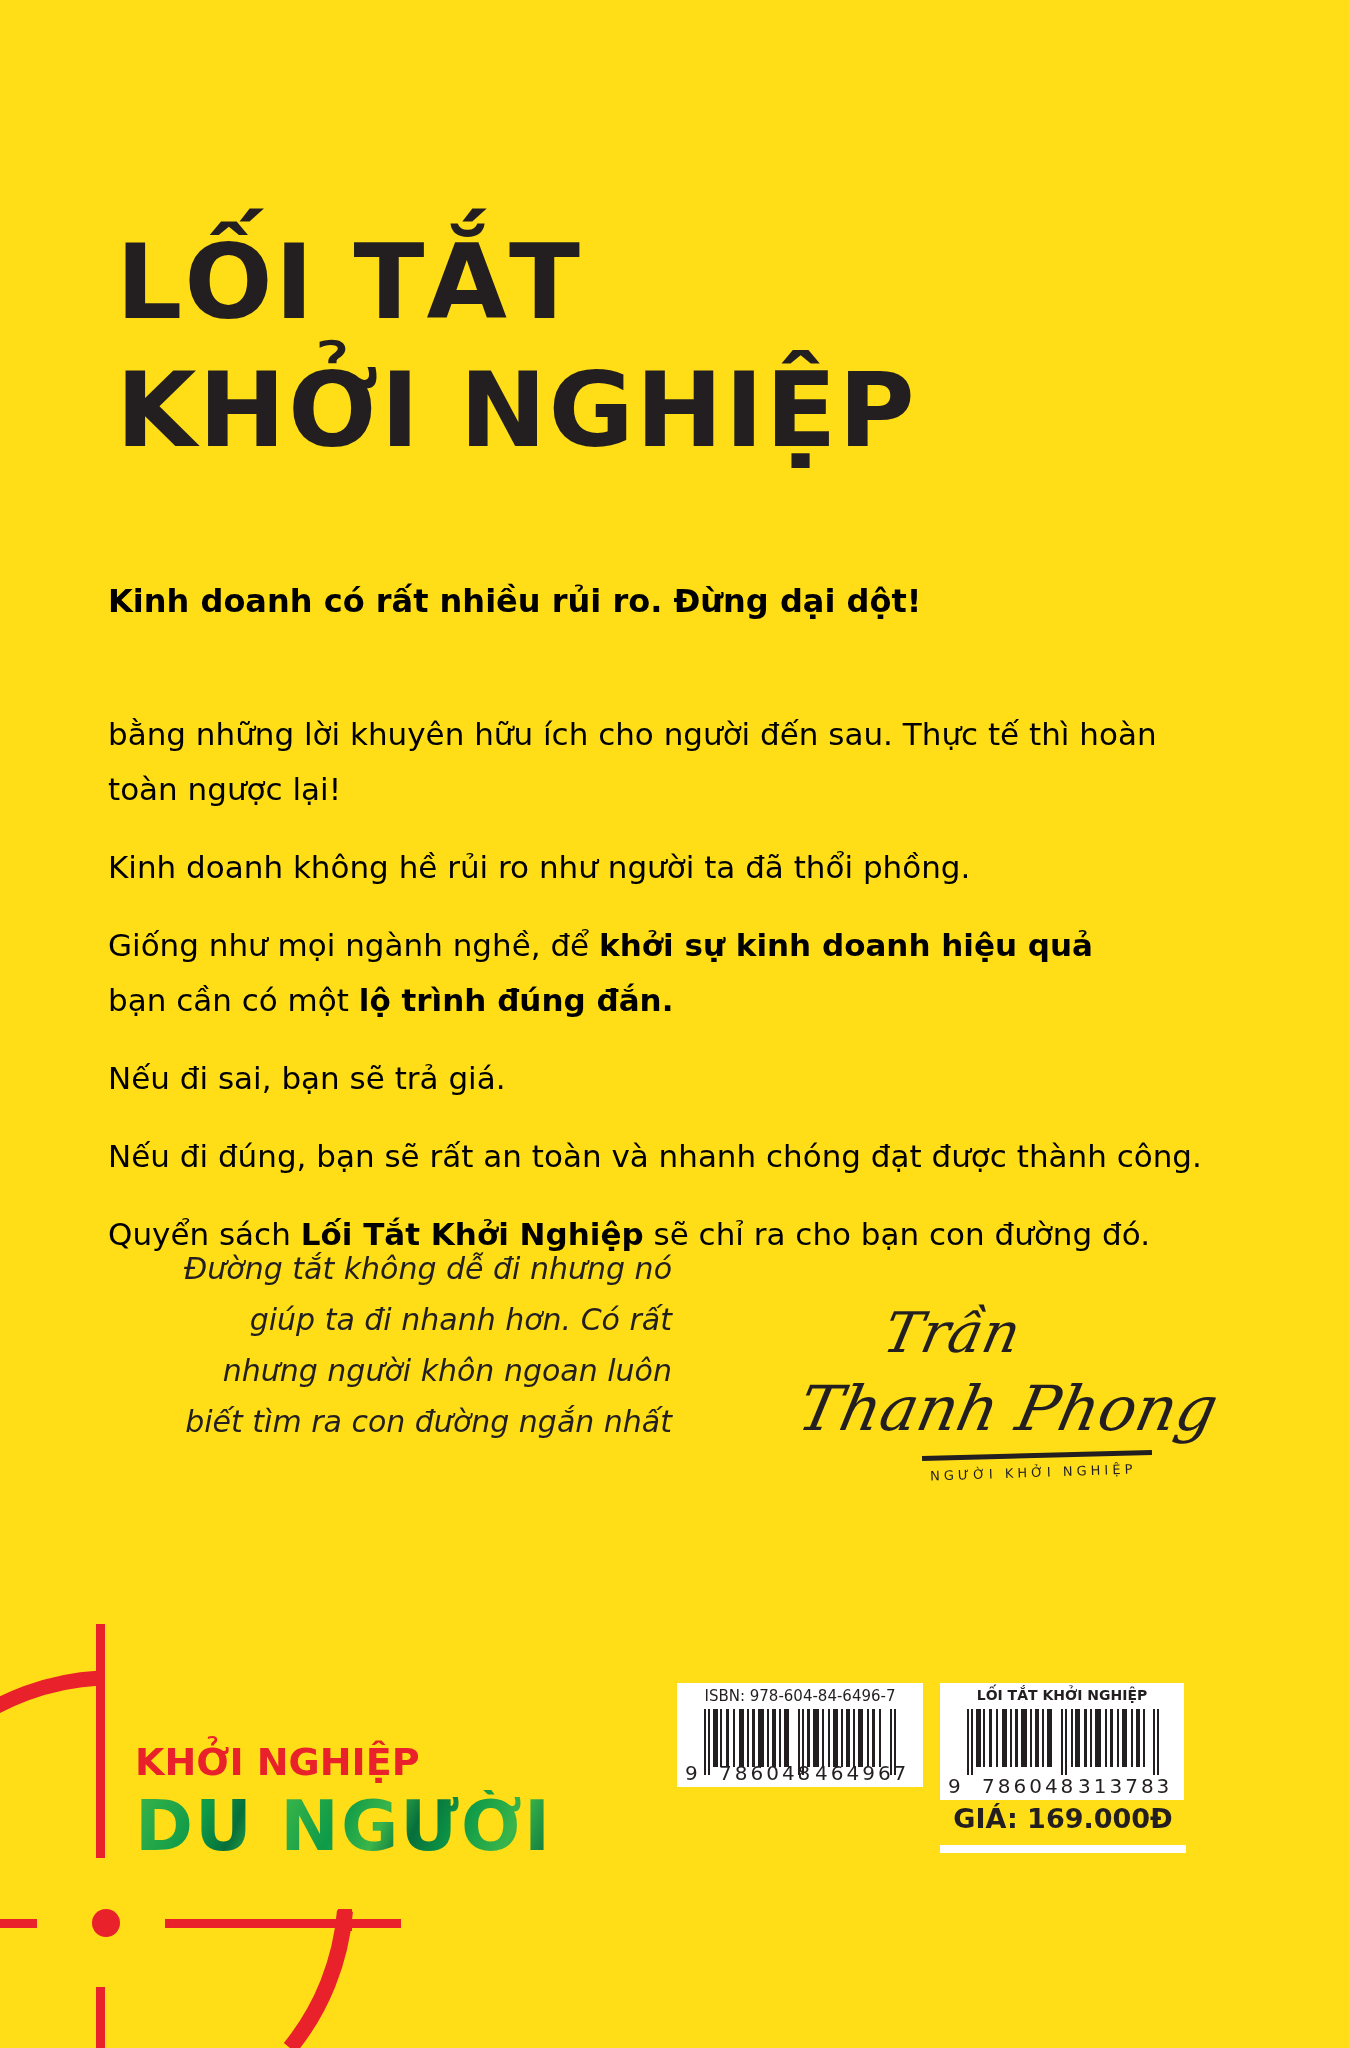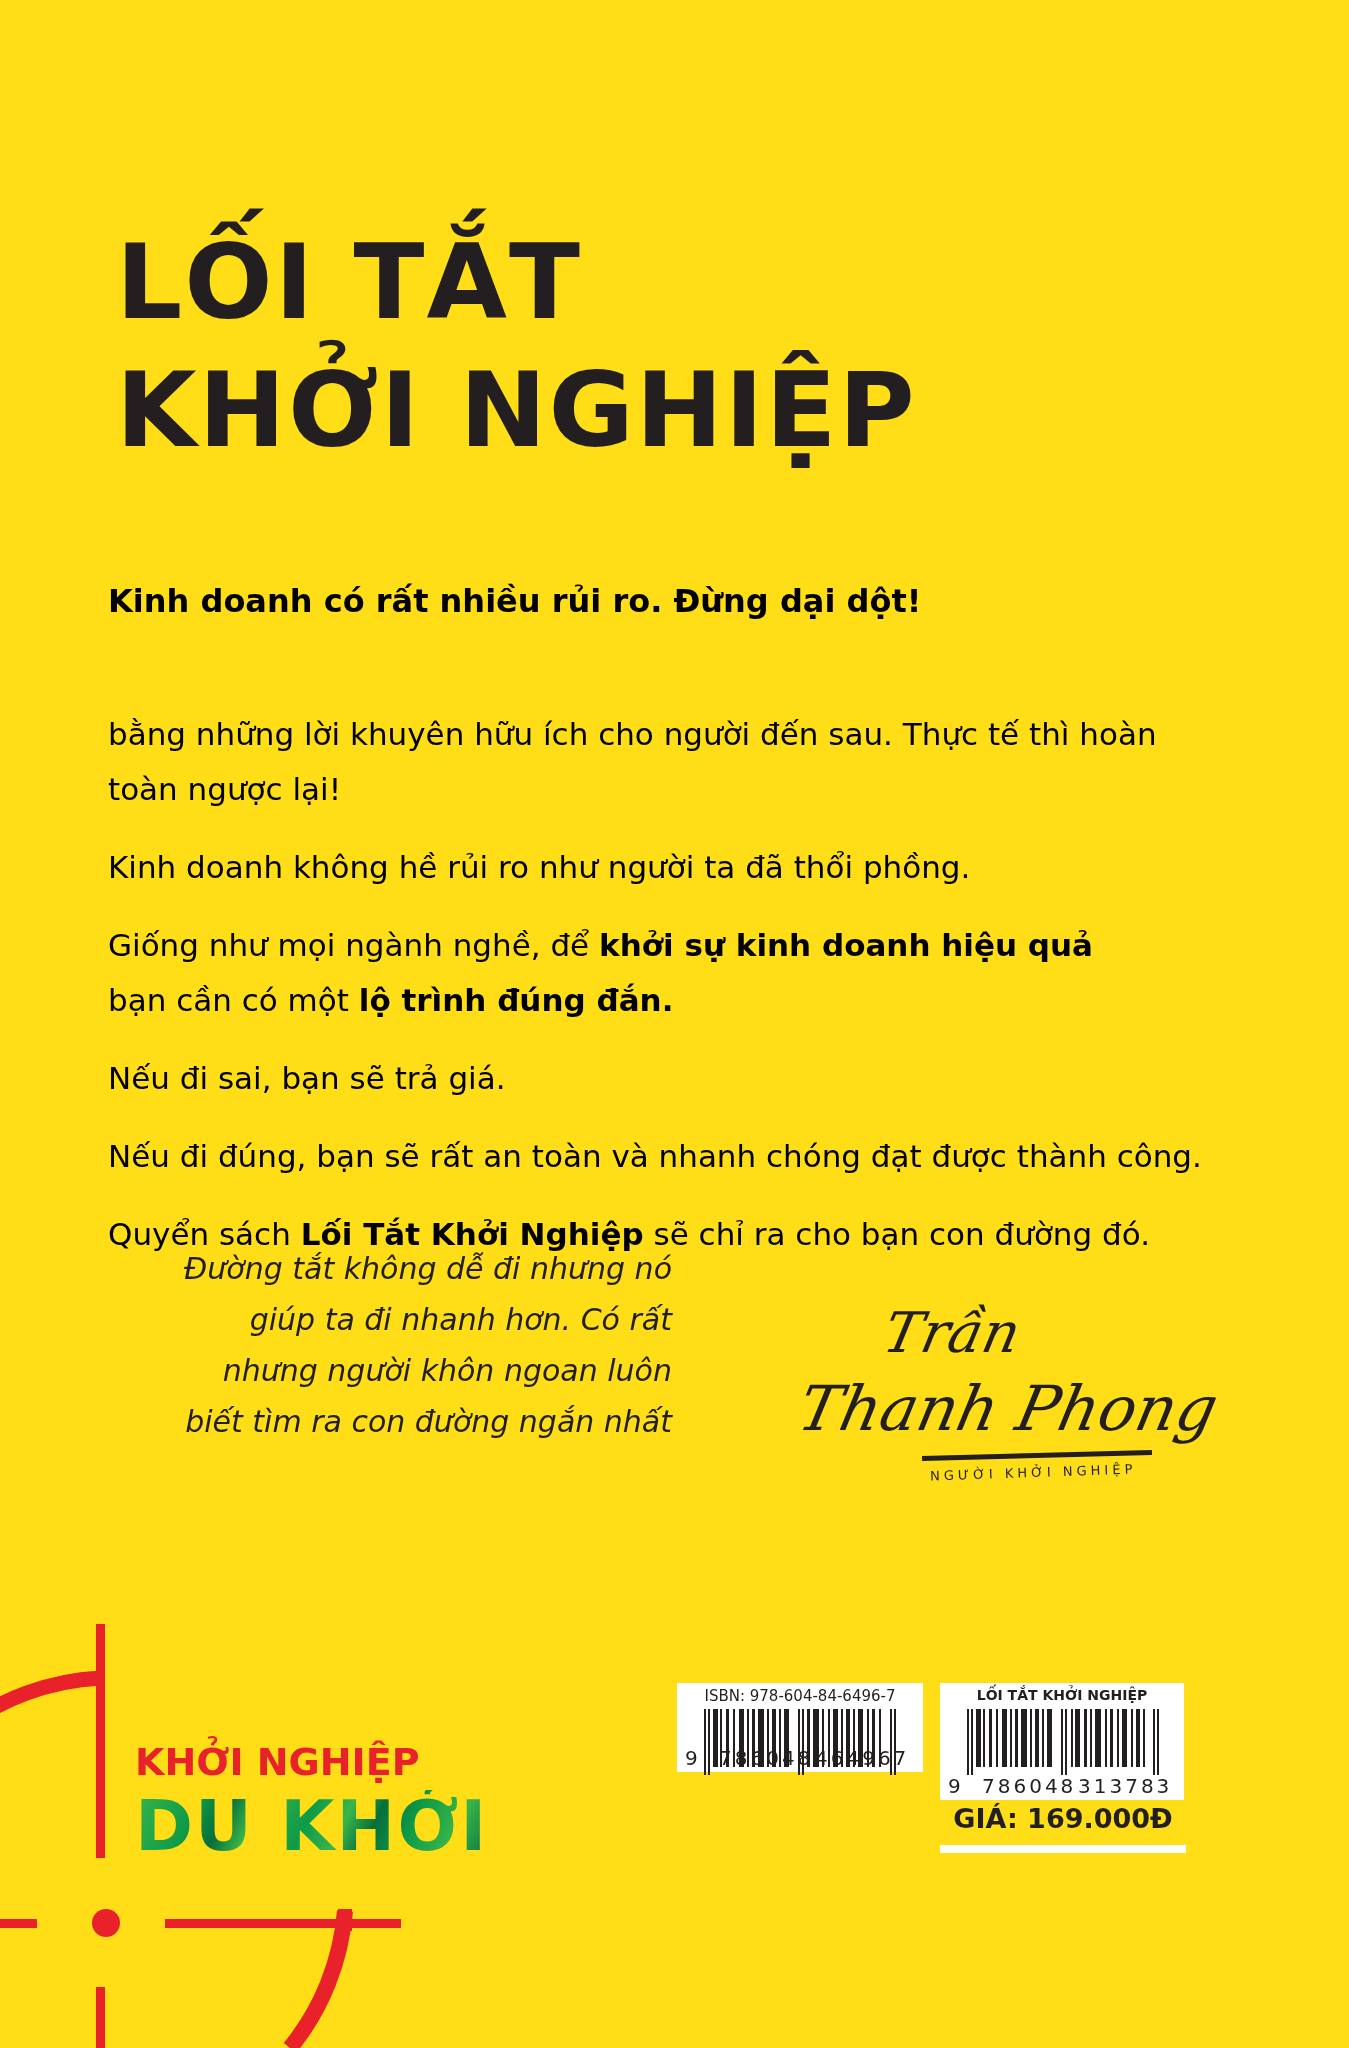--- a/index.html
+++ b/index.html
@@ -16,21 +16,21 @@
   .sig-full { position: absolute; left: 10px; top: 72px; font-family: "DejaVu Serif", serif; font-style: italic; font-size: 62px; color: #231F20; transform: skewX(-12deg); white-space: nowrap; }
   .sig-line { position: absolute; left: 132px; top: 153px; width: 230px; height: 5px; background: #231F20; transform: rotate(-1.5deg); }
   .sig-role { position: absolute; left: 140px; top: 165px; font-family: "DejaVu Sans", sans-serif; font-size: 13px; letter-spacing: 4px; color: #231F20; transform: rotate(-2deg); white-space: nowrap; }
   .crosshair { position: absolute; left: 0; top: 1600px; width: 520px; height: 448px; }
   .series-logo { position: absolute; left: 135px; top: 1740px; }
   .series-top { font-family: "DejaVu Sans", sans-serif; font-weight: bold; font-size: 38px; color: #E8212A; letter-spacing: 0px; line-height: 44px; white-space: nowrap; }
   .series-bottom { margin-top: 6px; font-family: "DejaVu Sans", sans-serif; font-weight: bold; font-size: 70px; line-height: 72px; letter-spacing: 2px; white-space: nowrap;
     background: linear-gradient(115deg, #3AB54A 0%, #0E9A48 18%, #066F3B 26%, #3AB54A 34%, #0E9A48 48%, #3AB54A 58%, #066F3B 66%, #0E9A48 76%, #3AB54A 88%, #066F3B 100%);
     -webkit-background-clip: text; background-clip: text; color: transparent; }
   .barcode-box { position: absolute; background: #FFFFFF; }
-  .barcode-box.left { left: 677px; top: 1683px; width: 246px; height: 89px; text-decoration: underline; }
+  .barcode-box.left { left: 677px; top: 1683px; width: 246px; height: 104px; text-decoration: underline; }
   .barcode-box.right { left: 940px; top: 1683px; width: 244px; height: 117px; }
   .bc-label { position: absolute; left: 0; right: 0; top: 4px; text-align: center; font-family: "DejaVu Sans", sans-serif; font-size: 15px; color: #231F20; white-space: nowrap; }
   .bc-label.bold { font-weight: bold; font-size: 14px; }
   .bc-bars { position: absolute; left: 27px; top: 26px; width: 192px; height: 66px; }
   .bc-digits { position: absolute; left: 8px; right: 8px; bottom: 2px; font-family: "DejaVu Sans", sans-serif; font-size: 20px; letter-spacing: 3px; color: #231F20; white-space: nowrap; }
   .bc-digits .d-first { position: absolute; left: 0; bottom: 0; }
   .bc-digits .d-mid { position: absolute; left: 34px; bottom: 0; }
   .bc-digits .d-last { position: absolute; left: 130px; bottom: 0; }
   .price { position: absolute; left: 940px; top: 1803px; width: 246px; text-align: center; font-family: "DejaVu Sans", sans-serif; font-weight: bold; font-size: 27px; color: #231F20; white-space: nowrap; }
   .price-bar { position: absolute; left: 940px; top: 1845px; width: 246px; height: 8px; background: #FFFFFF; }
@@ -87,21 +87,21 @@
   <circle cx="106" cy="323" r="14" fill="#E8212A"></circle>
 
   <path d="M 100 78 A 250 250 0 0 0 -40 130" stroke="#E8212A" stroke-width="15" fill="none"></path>
 
   <path d="M 345 311 A 250 250 0 0 1 290 448" stroke="#E8212A" stroke-width="16" fill="none"></path>
   <rect x="338" y="309" width="14" height="22" fill="#E8212A"></rect>
 </svg>
 
 <div class="series-logo">
   <div class="series-top">KHỞI NGHIỆP</div>
-  <div class="series-bottom">DU KHỞI</div>
+  <div class="series-bottom">DU NGƯỜI</div>
 </div>
 
 <div class="barcode-box left">
   <div class="bc-label">ISBN: 978-604-84-6496-7</div>
   <svg class="bc-bars" viewBox="0 0 192 66" preserveAspectRatio="none">
     <g fill="#231F20">
       <rect x="0" y="0" width="2" height="66"></rect>
         <rect x="4" y="0" width="2" height="66"></rect>
       <rect x="9" y="0" width="5" height="58"></rect>
         <rect x="16" y="0" width="2" height="58"></rect>

